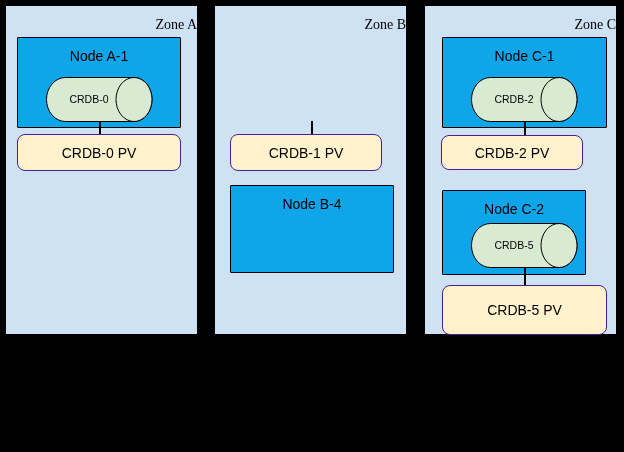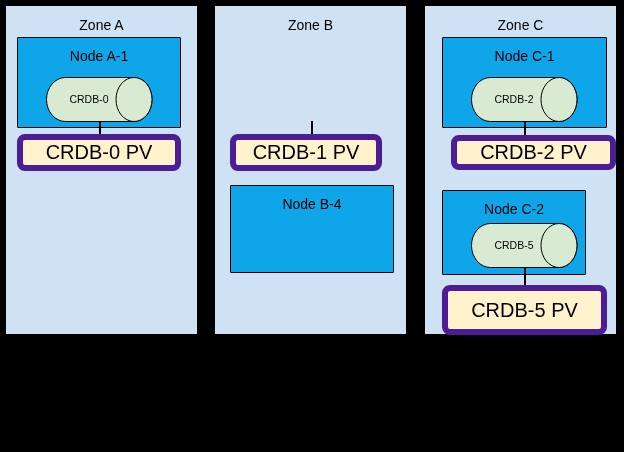--- a/index.html
+++ b/index.html
@@ -13,22 +13,22 @@
   .stage { position: relative; width: 624px; height: 452px; background: #000000; }
   .zone {
     position: absolute; top: 4px;
     width: 195px; height: 332px;
     background: #cfe2f3;
     border: 2px solid #000000;
     box-sizing: border-box;
   }
   .zone-title {
     position: absolute; top: 11px; left: 0;
-    width: 100%; text-align: center;
-    font-size: 14px; line-height: 16px;
+    width: 100%; text-align: right;
+    font-size: 14px; line-height: 16px; font-family: Liberation Serif, serif;
   }
   .node {
     position: absolute;
     background: #0ea5e9;
     border: 1px solid #000000;
     border-radius: 1px;
     box-sizing: border-box;
   }
   .node-title {
     position: absolute; top: 10px; left: 0;
@@ -38,25 +38,25 @@
   .pod { position: absolute; width: 107px; height: 45px; }
   .pod text {
     font-family: "Liberation Sans", sans-serif;
     font-size: 10.5px;
     fill: #000000;
   }
   .connector { position: absolute; width: 2px; background: #000000; }
   .pv {
     position: absolute;
     background: #fff2cc;
-    border: 6px solid #4c1d95;
+    border: 1px solid #4c1d95;
     border-radius: 8px;
     box-sizing: border-box;
     display: flex; align-items: center; justify-content: center;
-    font-size: 20px;
+    font-size: 14px;
   }
 </style>
 </head>
 <body>
 
 <div class="stage">
 
   <div class="zone" style="left:4px">
     <div class="zone-title">Zone A</div>
 
@@ -94,21 +94,21 @@
       <div class="node-title">Node C-1</div>
       <svg class="pod" style="left:28px; top:39px" viewBox="0 0 107 45">
         <path d="M 88 0.5 H 19.5 A 19 22 0 0 0 19.5 44.5 H 88 A 18 22 0 0 0 88 0.5 Z" stroke="#000000" stroke-width="1" fill="#d9ead3"></path>
         <ellipse cx="88" cy="22.5" rx="18" ry="22" stroke="#000000" stroke-width="1" fill="#d9ead3"></ellipse>
         <text x="43" y="26" text-anchor="middle">CRDB-2</text>
       </svg>
     </div>
 
     <div class="connector" style="left:99px; top:115px; height:14px"></div>
 
-    <div class="pv" style="left:26px; top:129px; width:165px; height:35px">CRDB-2 PV</div>
+    <div class="pv" style="left:16px; top:129px; width:142px; height:35px">CRDB-2 PV</div>
 
     <div class="node" style="left:17px; top:184px; width:144px; height:85px">
       <div class="node-title">Node C-2</div>
       <svg class="pod" style="left:28px; top:32px" viewBox="0 0 107 45">
         <path d="M 88 0.5 H 19.5 A 19 22 0 0 0 19.5 44.5 H 88 A 18 22 0 0 0 88 0.5 Z" stroke="#000000" stroke-width="1" fill="#d9ead3"></path>
         <ellipse cx="88" cy="22.5" rx="18" ry="22" stroke="#000000" stroke-width="1" fill="#d9ead3"></ellipse>
         <text x="43" y="26" text-anchor="middle">CRDB-5</text>
       </svg>
     </div>
 

